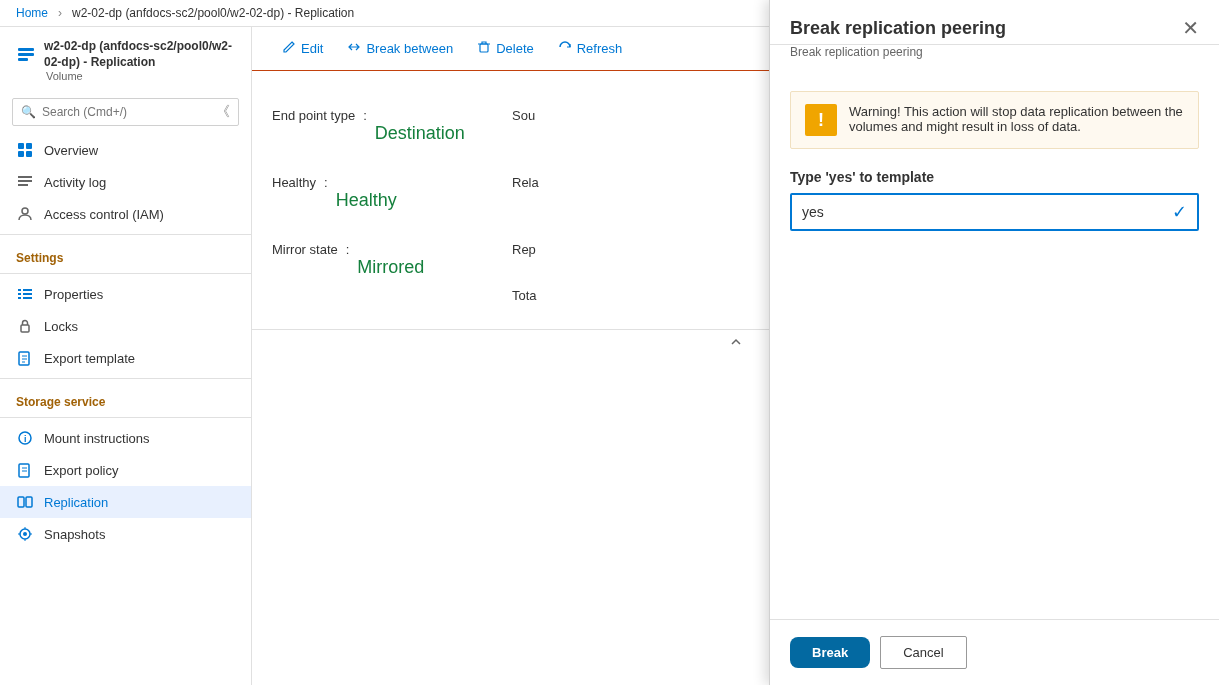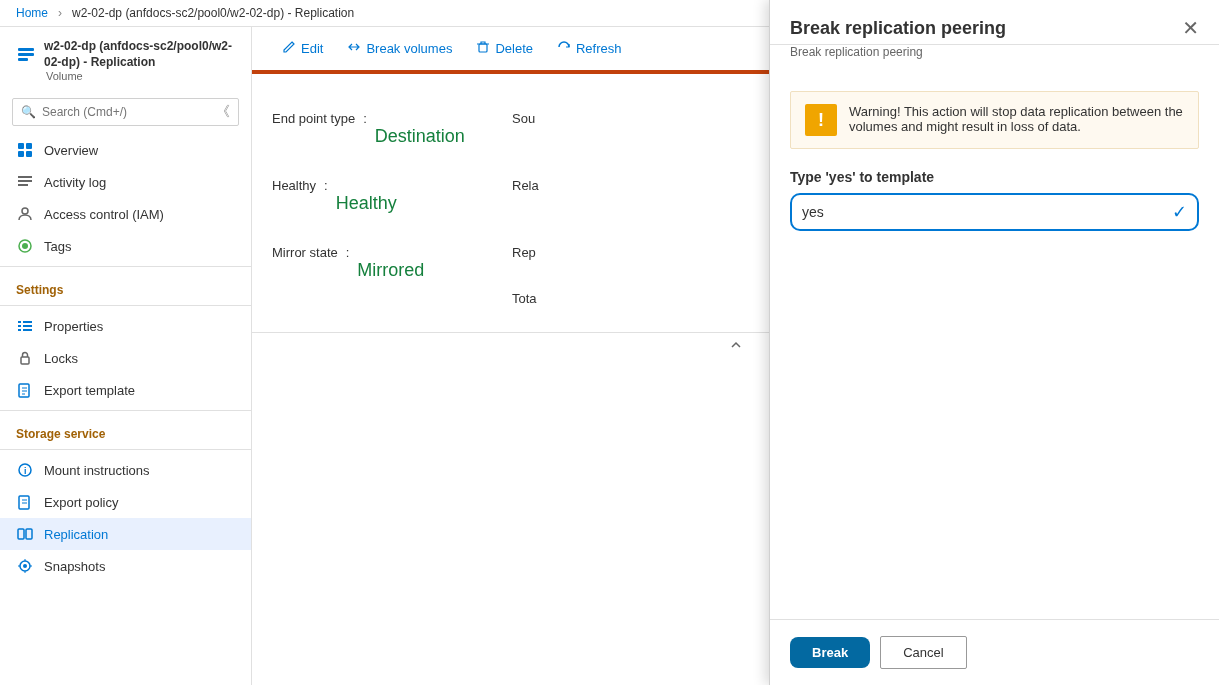--- a/index.html
+++ b/index.html
@@ -28,21 +28,21 @@
 
     .nav-item { display: flex; align-items: center; gap: 10px; padding: 7px 16px; cursor: pointer; font-size: 13px; color: #333; }
     .nav-item.active { background: #e8f0fe; color: #0078d4; }
     .nav-item .nav-icon { width: 18px; height: 18px; display: flex; align-items: center; justify-content: center; flex-shrink: 0; }
 
     .section-label { padding: 12px 16px 4px; font-size: 12px; font-weight: 600; color: #a16207; }
     .divider { height: 1px; background: #e0e0e0; margin: 4px 0; }
 
     
     .content-pane { flex: 1; background: #fff; overflow: hidden; display: flex; flex-direction: column; }
-    .toolbar { display: flex; align-items: center; gap: 4px; padding: 8px 20px; border-bottom: 4px solid #c2410c; }
+    .toolbar { display: flex; align-items: center; gap: 4px; padding: 8px 20px; border-bottom: 1px solid #c2410c; }
     .toolbar-btn { display: flex; align-items: center; gap: 5px; padding: 5px 10px; font-size: 13px; color: #0078d4; background: none; border: none; cursor: pointer; }
 
     .data-grid { padding: 16px 20px; }
     .data-row { display: flex; gap: 40px; margin-bottom: 10px; }
     .data-field { min-width: 200px; }
     .data-label { font-size: 13px; color: #333; }
     .data-colon { margin: 0 8px; color: #333; }
     .data-value { font-size: 18px; color: #15803d; margin-top: 36px; }
 
     .collapse-chevron { display: flex; justify-content: center; padding: 4px; border-top: 1px solid #e0e0e0; cursor: pointer; color: #666; }
@@ -51,21 +51,21 @@
     .overlay-panel { position: fixed; top: 0; right: 0; width: 450px; height: 685px; background: #fff; border-left: 1px solid #d0d0d0; box-shadow: -4px 0 12px rgba(0,0,0,0.15); display: flex; flex-direction: column; z-index: 100; }
     .panel-header { display: flex; align-items: center; justify-content: space-between; padding: 16px 20px 4px; border-bottom: 1px solid #e0e0e0; }
     .panel-title { font-size: 18px; font-weight: 600; color: #333; }
     .panel-subtitle { font-size: 12px; color: #666; padding: 0 20px 12px; }
     .panel-close { background: none; border: none; cursor: pointer; font-size: 20px; color: #666; }
     .panel-body { flex: 1; padding: 20px; overflow-y: auto; }
     .warning-box { background: #fef9f0; border: 1px solid #f0e0c0; border-radius: 2px; display: flex; align-items: flex-start; gap: 12px; padding: 12px 14px; margin-bottom: 20px; }
     .warning-icon { width: 32px; height: 32px; background: #f0a500; border-radius: 2px; display: flex; align-items: center; justify-content: center; flex-shrink: 0; color: #fff; font-weight: 700; font-size: 18px; }
     .warning-text { font-size: 13px; color: #333; }
     .yes-label { font-size: 14px; font-weight: 600; margin-bottom: 8px; }
-    .yes-input-wrap { border: 2px solid #0078d4; border-radius: 10px; display: flex; align-items: center; padding: 6px 10px; background: #fff; }
+    .yes-input-wrap { border: 2px solid #0078d4; border-radius: 2px; display: flex; align-items: center; padding: 6px 10px; background: #fff; }
     .yes-input-wrap input { border: none; outline: none; font-size: 14px; flex: 1; color: #333; }
     .yes-check { color: #0078d4; font-size: 18px; }
     .panel-footer { padding: 16px 20px; border-top: 1px solid #e0e0e0; display: flex; align-items: center; gap: 10px; }
     .btn-primary { background: #0369a1; color: #fff; border: none; padding: 8px 22px; font-size: 13px; border-radius: 8px; cursor: pointer; font-weight: 600; }
     .btn-secondary { background: #fff; color: #333; border: 1px solid #999; padding: 8px 22px; font-size: 13px; border-radius: 2px; cursor: pointer; }
   </style>
 </head>
 <body>
 
 <div class="top-bar">
@@ -120,29 +120,20 @@
     </div>
     <div class="nav-item">
       <span class="nav-icon">
         <svg width="16" height="16" viewBox="0 0 16 16">
             <circle cx="8" cy="5" r="3" fill="none" stroke="#666" stroke-width="1.5"></circle>
             <path d="M2 14c0-3 2.5-5 6-5s6 2 6 5" fill="none" stroke="#666" stroke-width="1.5"></path>
           </svg>
       </span>
       <span>Access control (IAM)</span>
     </div>
-    <div class="nav-item">
-      <span class="nav-icon">
-        <svg width="16" height="16" viewBox="0 0 16 16">
-            <circle cx="8" cy="8" r="6" fill="none" stroke="#4caf50" stroke-width="1.5"></circle>
-            <circle cx="8" cy="8" r="3" fill="#4caf50"></circle>
-          </svg>
-      </span>
-      <span>Tags</span>
-    </div>
 
     <div class="divider"></div>
     <div class="section-label">Settings</div>
     <div class="divider"></div>
 
     <div class="nav-item">
       <span class="nav-icon">
         <svg width="16" height="16" viewBox="0 0 16 16">
             <rect x="1" y="3" width="3" height="2" fill="#0078d4"></rect>
             <rect x="1" y="7" width="3" height="2" fill="#0078d4"></rect>
@@ -226,21 +217,21 @@
             </svg>
         </span>
         <span>Edit</span>
       </button>
       <button class="toolbar-btn">
         <span>
           <svg width="14" height="14" viewBox="0 0 14 14">
               <path d="M3 7h4M7 7h4M5 4l-3 3 3 3M9 4l3 3-3 3" fill="none" stroke="#0078d4" stroke-width="1.2"></path>
             </svg>
         </span>
-        <span>Break volumes</span>
+        <span>Break between</span>
       </button>
       <button class="toolbar-btn">
         <span>
           <svg width="14" height="14" viewBox="0 0 14 14">
               <rect x="3" y="4" width="8" height="8" rx="1" fill="none" stroke="#0078d4" stroke-width="1.2"></rect>
               <path d="M1 4h12M5 4V2h4v2" stroke="#0078d4" stroke-width="1.2" fill="none"></path>
             </svg>
         </span>
         <span>Delete</span>
       </button>

